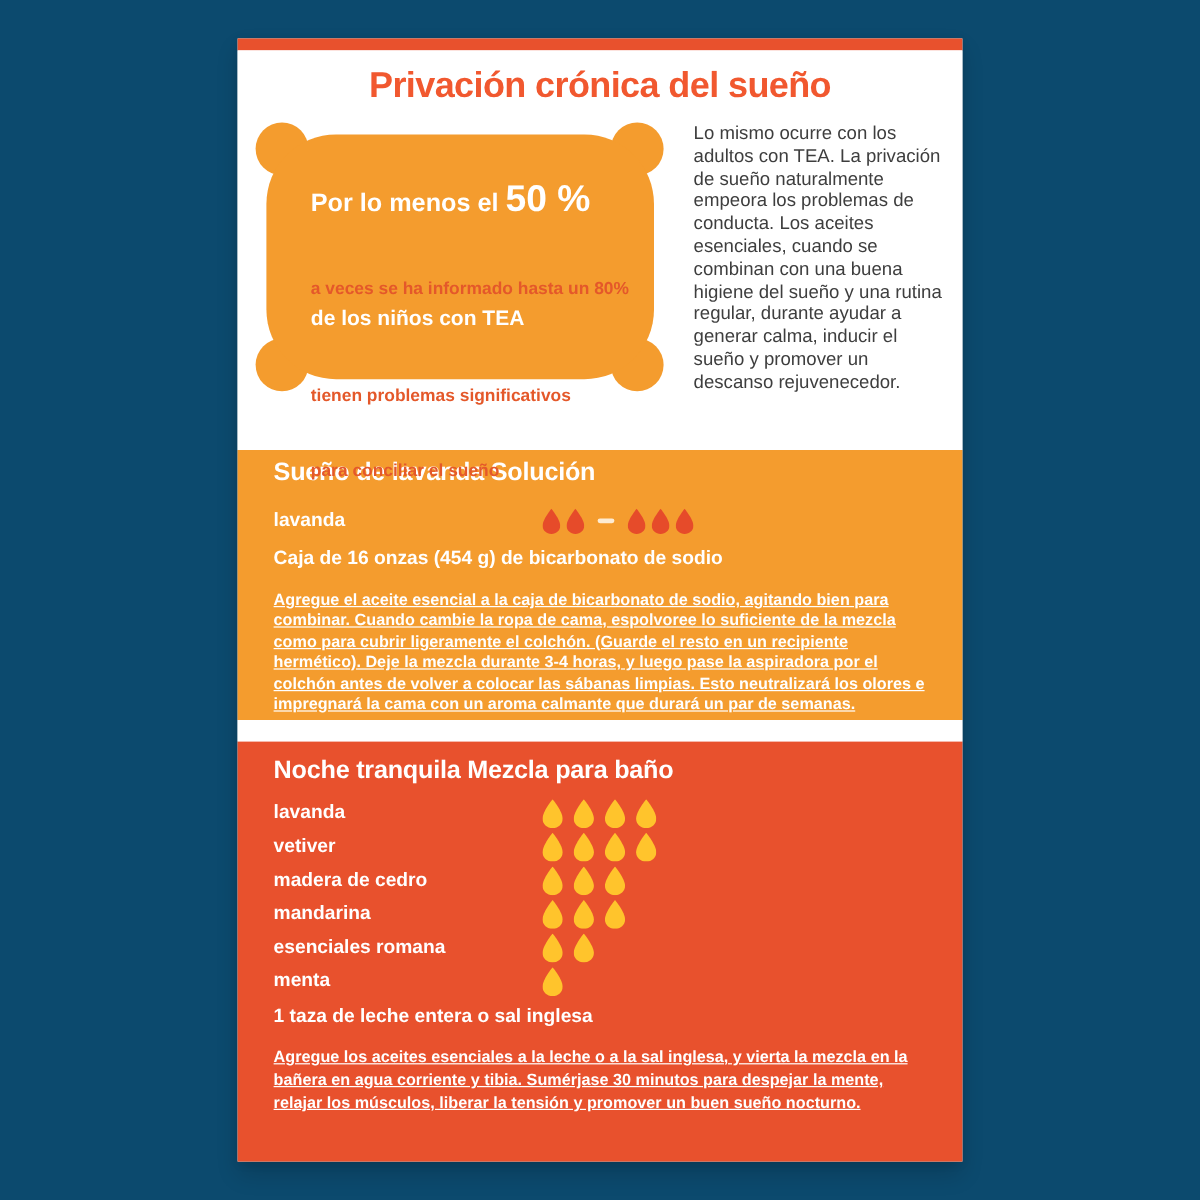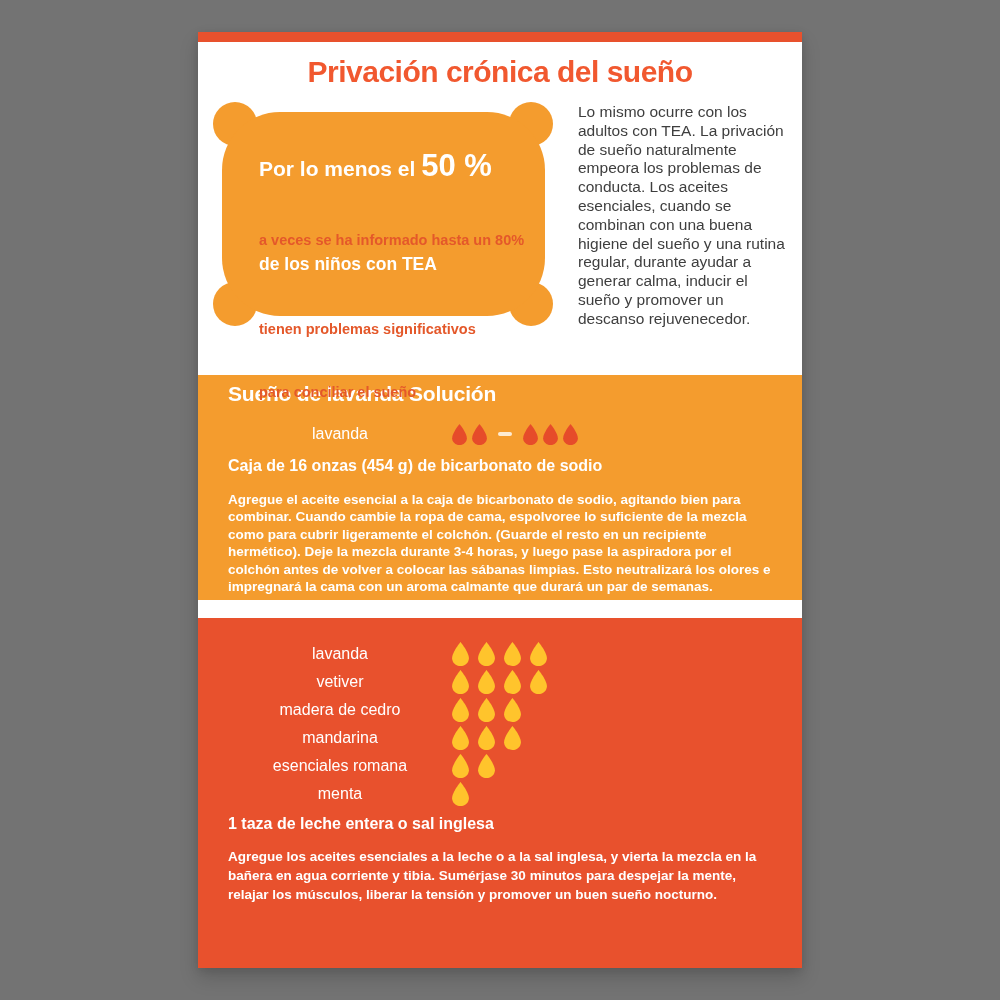--- a/index.html
+++ b/index.html
@@ -1,19 +1,19 @@
 <!DOCTYPE html>
 <html><head>
 <meta charset="utf-8">
 <title>Infographic</title>
 <style>
   * { margin:0; padding:0; box-sizing:border-box; }
   html,body { width:1000px; height:1000px; background:#ffffff;
               font-family:"Liberation Sans","DejaVu Sans",sans-serif; }
-  .page { position:relative; width:1000px; height:1000px; background:#737373; overflow:hidden; }
+  .page { position:relative; width:1000px; height:1000px; background:#0c4a6e; overflow:hidden; }
 
   .card { position:absolute; left:198px; top:32px; width:604px; height:936px;
           background:#ffffff;
           box-shadow:0 10px 18px rgba(0,0,0,.16), 0 2px 8px rgba(0,0,0,.10); }
 
   .topbar { height:10px; background:#E8512D; }
 
   
   .white-sec { position:relative; height:333px; background:#ffffff; }
   h1.title { padding-top:13px; text-align:center; font-size:30px; font-weight:bold;
@@ -34,35 +34,35 @@
   .p-strong { color:#ffffff; font-weight:bold; font-size:17.5px; line-height:24px; margin:2px 0 20px 0; }
 
   .intro { position:absolute; left:380px; top:61px; width:216px;
            color:#3E3E3E; font-size:15.5px; line-height:18.8px; }
 
   
   .amber-sec { height:225px; background:#F49C2E; padding:7px 25px 4px 30px; color:#fff; }
   .amber-sec h2, .red-sec h2 { font-size:21px; font-weight:bold; color:#ffffff; letter-spacing:-0.2px; }
   .ing-row { display:flex; align-items:center; height:30px; }
   .amber-sec .ing-row { margin-top:13px; }
-  .ing-label { flex:0 0 224px; font-size:16px; font-weight:normal; color:#ffffff;text-align:center; }
+  .ing-label { flex:0 0 224px; font-size:16px; font-weight:bold; color:#ffffff; }
   .drops { display:flex; align-items:center; }
   .amber-sec .drops { gap:5px; }
   .red-sec .drops { gap:9px; }
   .drop { display:inline-block; }
   .amber-sec .drop { width:15px; height:21px; }
   .red-sec .drop { width:17px; height:24px; }
   .drop svg { display:block; width:100%; height:100%; }
   .drop.red svg path { fill:#E64B2A; }
   .drop.yellow svg path { fill:#FFC42C; }
   .range-dash { display:inline-block; width:14px; height:4px; border-radius:2px;
                 background:#FDEBD2; margin:0 6px; }
   .extra { font-size:16px; font-weight:bold; color:#ffffff; }
   .amber-sec .extra { margin-top:8px; }
-  .instructions { font-size:13.5px; font-weight:bold; color:#ffffff; line-height:17.4px; }
+  .instructions { font-size:13.5px; font-weight:bold; color:#ffffff; line-height:17.4px;text-decoration:underline; }
   .amber-sec .instructions { margin-top:16px; }
 
   .gap { height:18px; background:#ffffff; }
 
   
   .red-sec { height:350px; background:#E8512D; padding:12px 25px 0 30px; color:#fff; }
   .red-sec #bath-rows { margin-top:10px; }
   .red-sec .ing-row { height:28px; }
   .red-sec .extra { margin-top:7px; }
   .red-sec .instructions { margin-top:15px; line-height:18.8px; }
@@ -129,20 +129,21 @@
             </span>
           </span>
       </div>
       <div class="extra">Caja de 16 onzas (454 g) de bicarbonato de sodio</div>
       <p class="instructions">Agregue el aceite esencial a la caja de bicarbonato de sodio, agitando bien para combinar. Cuando cambie la ropa de cama, espolvoree lo suficiente de la mezcla como para cubrir ligeramente el colchón. (Guarde el resto en un recipiente hermético). Deje la mezcla durante 3-4 horas, y luego pase la aspiradora por el colchón antes de volver a colocar las sábanas limpias. Esto neutralizará los olores e impregnará la cama con un aroma calmante que durará un par de semanas.</p>
     </section>
 
     <div class="gap"></div>
 
     <section class="red-sec">
+      <h2>Noche tranquila Mezcla para baño</h2>
       <div id="bath-rows">
           <div class="ing-row">
             <span class="ing-label">lavanda</span>
             <span class="drops">
               <span class="drop yellow">
                 <svg viewBox="0 0 14 20" xmlns="http://www.w3.org/2000/svg">
                   <path d="M7 0 C7 0 0 8.5 0 13.5 C0 17.2 3.1 20 7 20 C10.9 20 14 17.2 14 13.5 C14 8.5 7 0 7 0 Z"></path>
                 </svg>
               </span>
               <span class="drop yellow">

